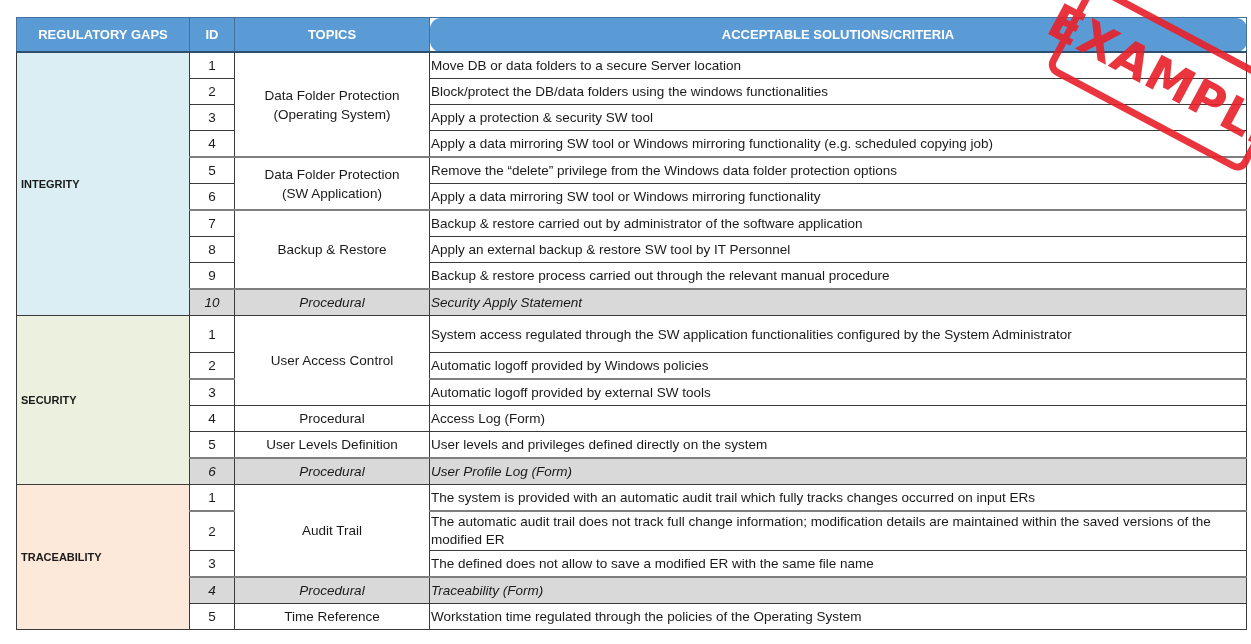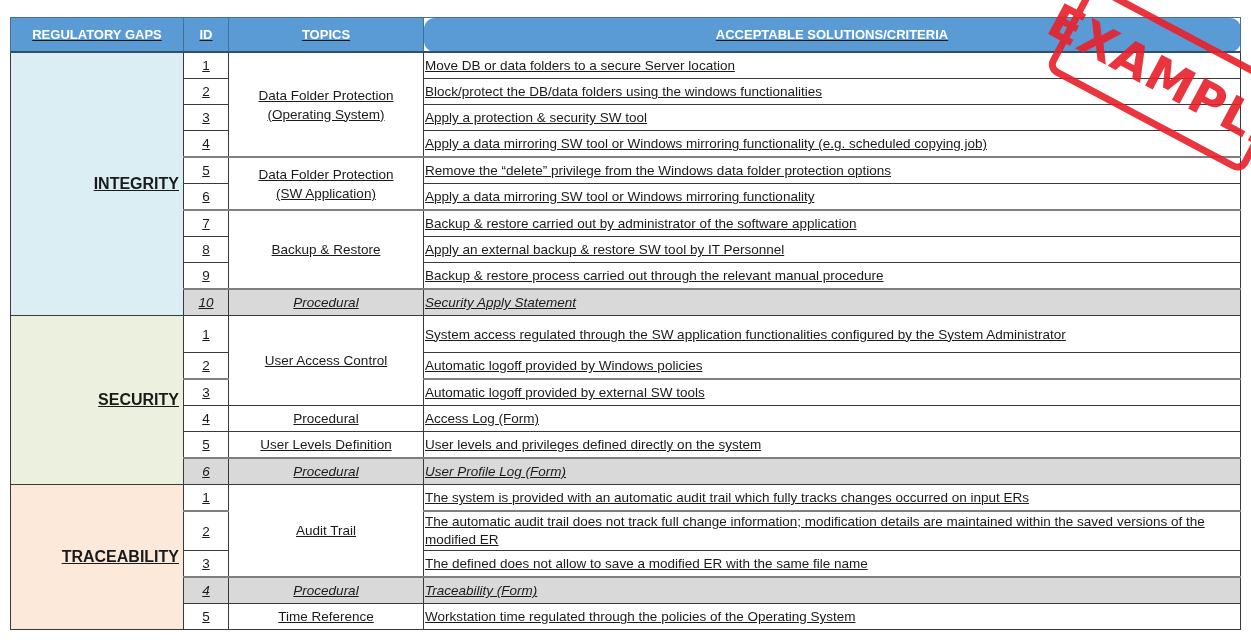--- a/index.html
+++ b/index.html
@@ -1,27 +1,27 @@
 <!DOCTYPE html>
 <html><head>
 <meta charset="utf-8">
 <style>
   html, body { margin:0; padding:0; background:#fff; }
   body { width:1251px; height:644px; position:relative; overflow:hidden;
          font-family:"Liberation Sans", "DejaVu Sans", sans-serif; font-size:13.5px; color:#1a1a1a; }
-  table { position:absolute; left:10px; top:17px; border-collapse:collapse; table-layout:fixed; width:1230px;text-decoration:underline; }
+  table { position:absolute; left:16px; top:17px; border-collapse:collapse; table-layout:fixed; width:1230px; }
   col.c1 { width:173px; } col.c2 { width:45px; } col.c3 { width:195px; } col.c4 { width:817px; }
   th { background:#5b9bd5; color:#fff; font-weight:bold; font-size:13px; height:33px;
        border:1px solid #41719c; border-bottom:2px solid #2f4f6f; text-align:center; padding:0; }
   th.sol { text-align:center;border-radius:11px; }
   td { border:1px solid #3a3a3a; padding:0 4px; height:25px; vertical-align:middle; }
   td.id { text-align:center; }
   td.topic { text-align:center; line-height:19px; }
   td.sol { padding-left:1px; }
-  td.gap { text-align:right; font-weight:bold; font-size:16px; }
+  td.gap { text-align:left; font-weight:bold; font-size:11px; }
   tr.proc td.id, tr.proc td.topic, tr.proc td.sol { background:#d9d9d9; font-style:italic; }
   tr.thick td.id, tr.thick td.topic, tr.thick td.sol { border-top:2px solid #7f7f7f; }
   .g-integrity { background:#daeef3; }
   .g-security { background:#ebf1de; }
   .g-traceability { background:#fde9d9;margin-top:24px; }
   tr.tall td { height:36px; }
   tr.twoline td.sol { height:38px; line-height:18px;margin-left:42px; }
   .stamp { position:absolute; left:1062px; top:-6px; width:210px; height:86px; transform:rotate(28deg);
            transform-origin:center; border:7px solid #e8202a; border-radius:12px; color:#e8202a;
            font-family:"DejaVu Sans", sans-serif; font-weight:bold; font-size:48px; letter-spacing:1px;

